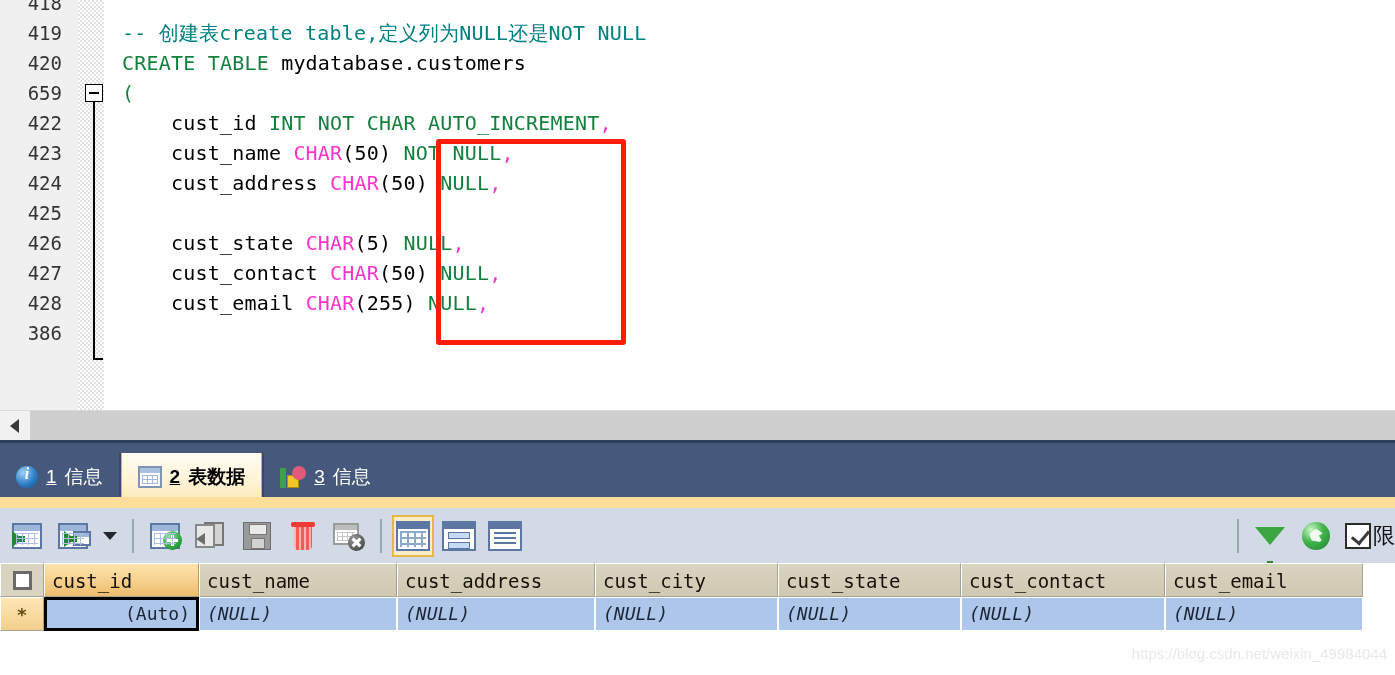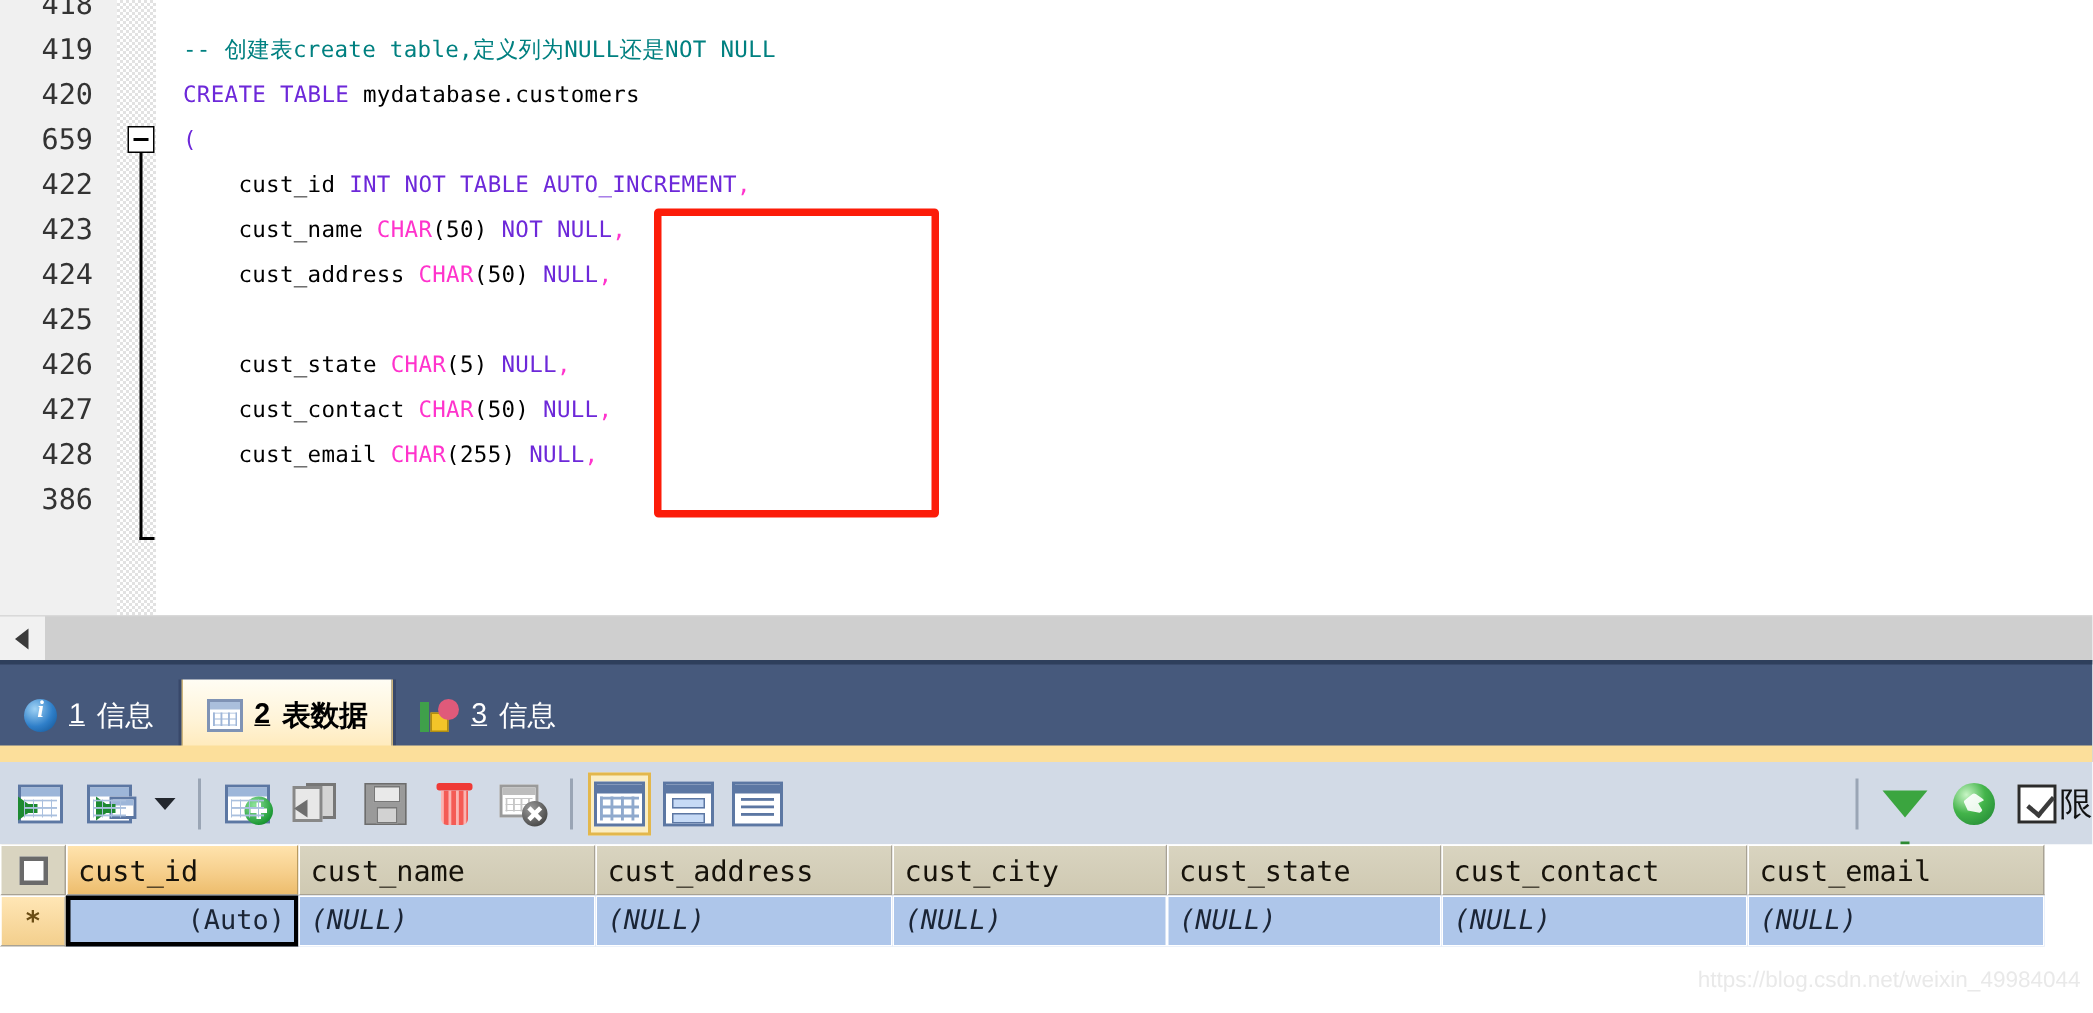--- a/index.html
+++ b/index.html
@@ -19,24 +19,24 @@
      background-image:
        linear-gradient(45deg,#e2e2e2 25%,transparent 25%,transparent 75%,#e2e2e2 75%),
        linear-gradient(45deg,#e2e2e2 25%,transparent 25%,transparent 75%,#e2e2e2 75%);
      background-size:4px 4px;background-position:0 0,2px 2px;}
   .fold-col{position:absolute;left:104px;top:0;width:18px;height:410px;background:#ffffff;}
 
   .code-lines{position:absolute;left:0;top:0;width:1395px;}
   .ln-row{position:relative;height:30px;line-height:30px;font-size:19px;}
   .ln-num{position:absolute;left:0;width:62px;text-align:right;color:#333;
      font-family:"DejaVu Sans Mono", monospace;font-size:19px;letter-spacing:0px;}
-  .ln-code{position:absolute;left:122px;white-space:pre;font-size:15px;
+  .ln-code{position:absolute;left:122px;white-space:pre;font-size:20px;
      font-family:"DejaVu Sans Mono", monospace;color:#000;letter-spacing:0.2px;}
 
-  .kw{color:#6d28d9;}
+  .kw{color:#15803d;}
   .cm{color:#008080;}
   .ty{color:#ff33cc;}
   .pl{color:#000000;}
 
   
   .fold-box{position:absolute;left:85px;top:84px;width:18px;height:18px;border:1.6px solid #000;background:#fff;box-sizing:border-box;}
   .fold-box:after{content:"";position:absolute;left:3px;top:7px;width:10px;height:2px;background:#000;}
   .fold-line{position:absolute;left:93px;top:102px;width:2px;height:258px;background:#000;}
   .fold-foot{position:absolute;left:93px;top:358px;width:10px;height:2px;background:#000;}
 
@@ -206,21 +206,21 @@
         <div class="ln-row">
           <span class="ln-num">420</span>
           <span class="ln-code"><span class="kw">CREATE TABLE </span><span class="pl">mydatabase.customers</span></span>
         </div>
         <div class="ln-row">
           <span class="ln-num">659</span>
           <span class="ln-code"><span class="kw">(</span></span>
         </div>
         <div class="ln-row">
           <span class="ln-num">422</span>
-          <span class="ln-code"><span class="pl">    cust_id </span><span class="kw">INT NOT TABLE AUTO_INCREMENT</span><span class="ty">,</span></span>
+          <span class="ln-code"><span class="pl">    cust_id </span><span class="kw">INT NOT CHAR AUTO_INCREMENT</span><span class="ty">,</span></span>
         </div>
         <div class="ln-row">
           <span class="ln-num">423</span>
           <span class="ln-code"><span class="pl">    cust_name </span><span class="ty">CHAR</span><span class="pl">(50) </span><span class="kw">NOT NULL</span><span class="ty">,</span></span>
         </div>
         <div class="ln-row">
           <span class="ln-num">424</span>
           <span class="ln-code"><span class="pl">    cust_address </span><span class="ty">CHAR</span><span class="pl">(50) </span><span class="kw">NULL</span><span class="ty">,</span></span>
         </div>
         <div class="ln-row">

